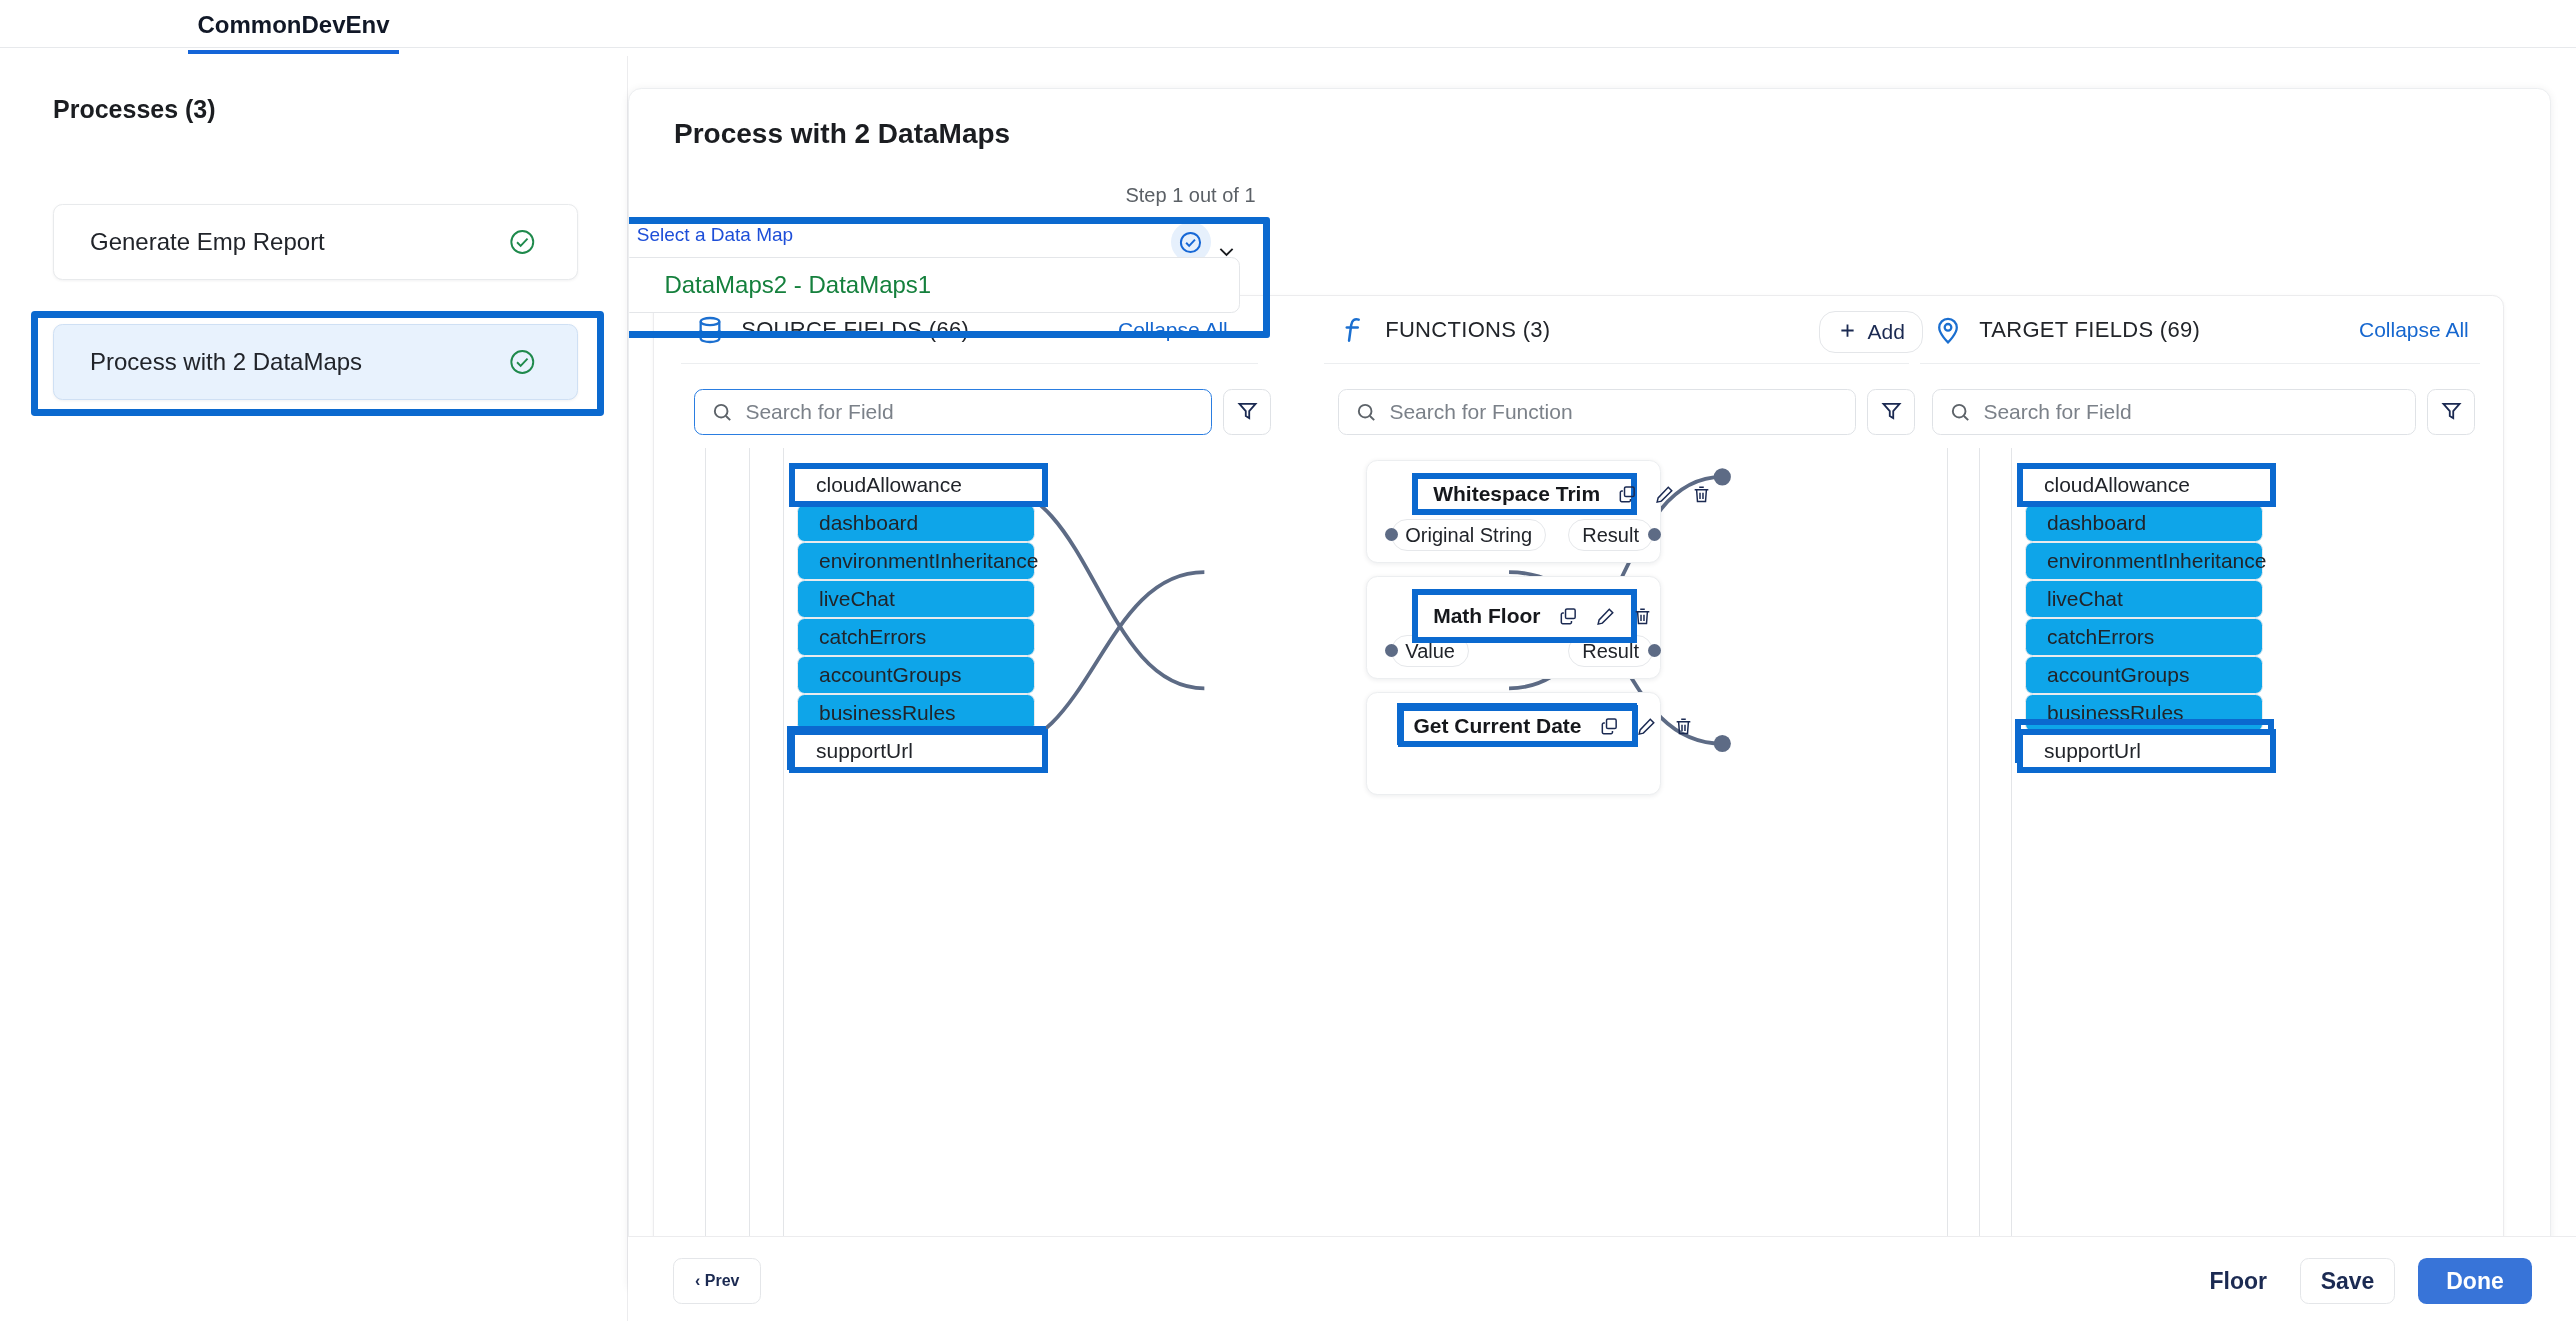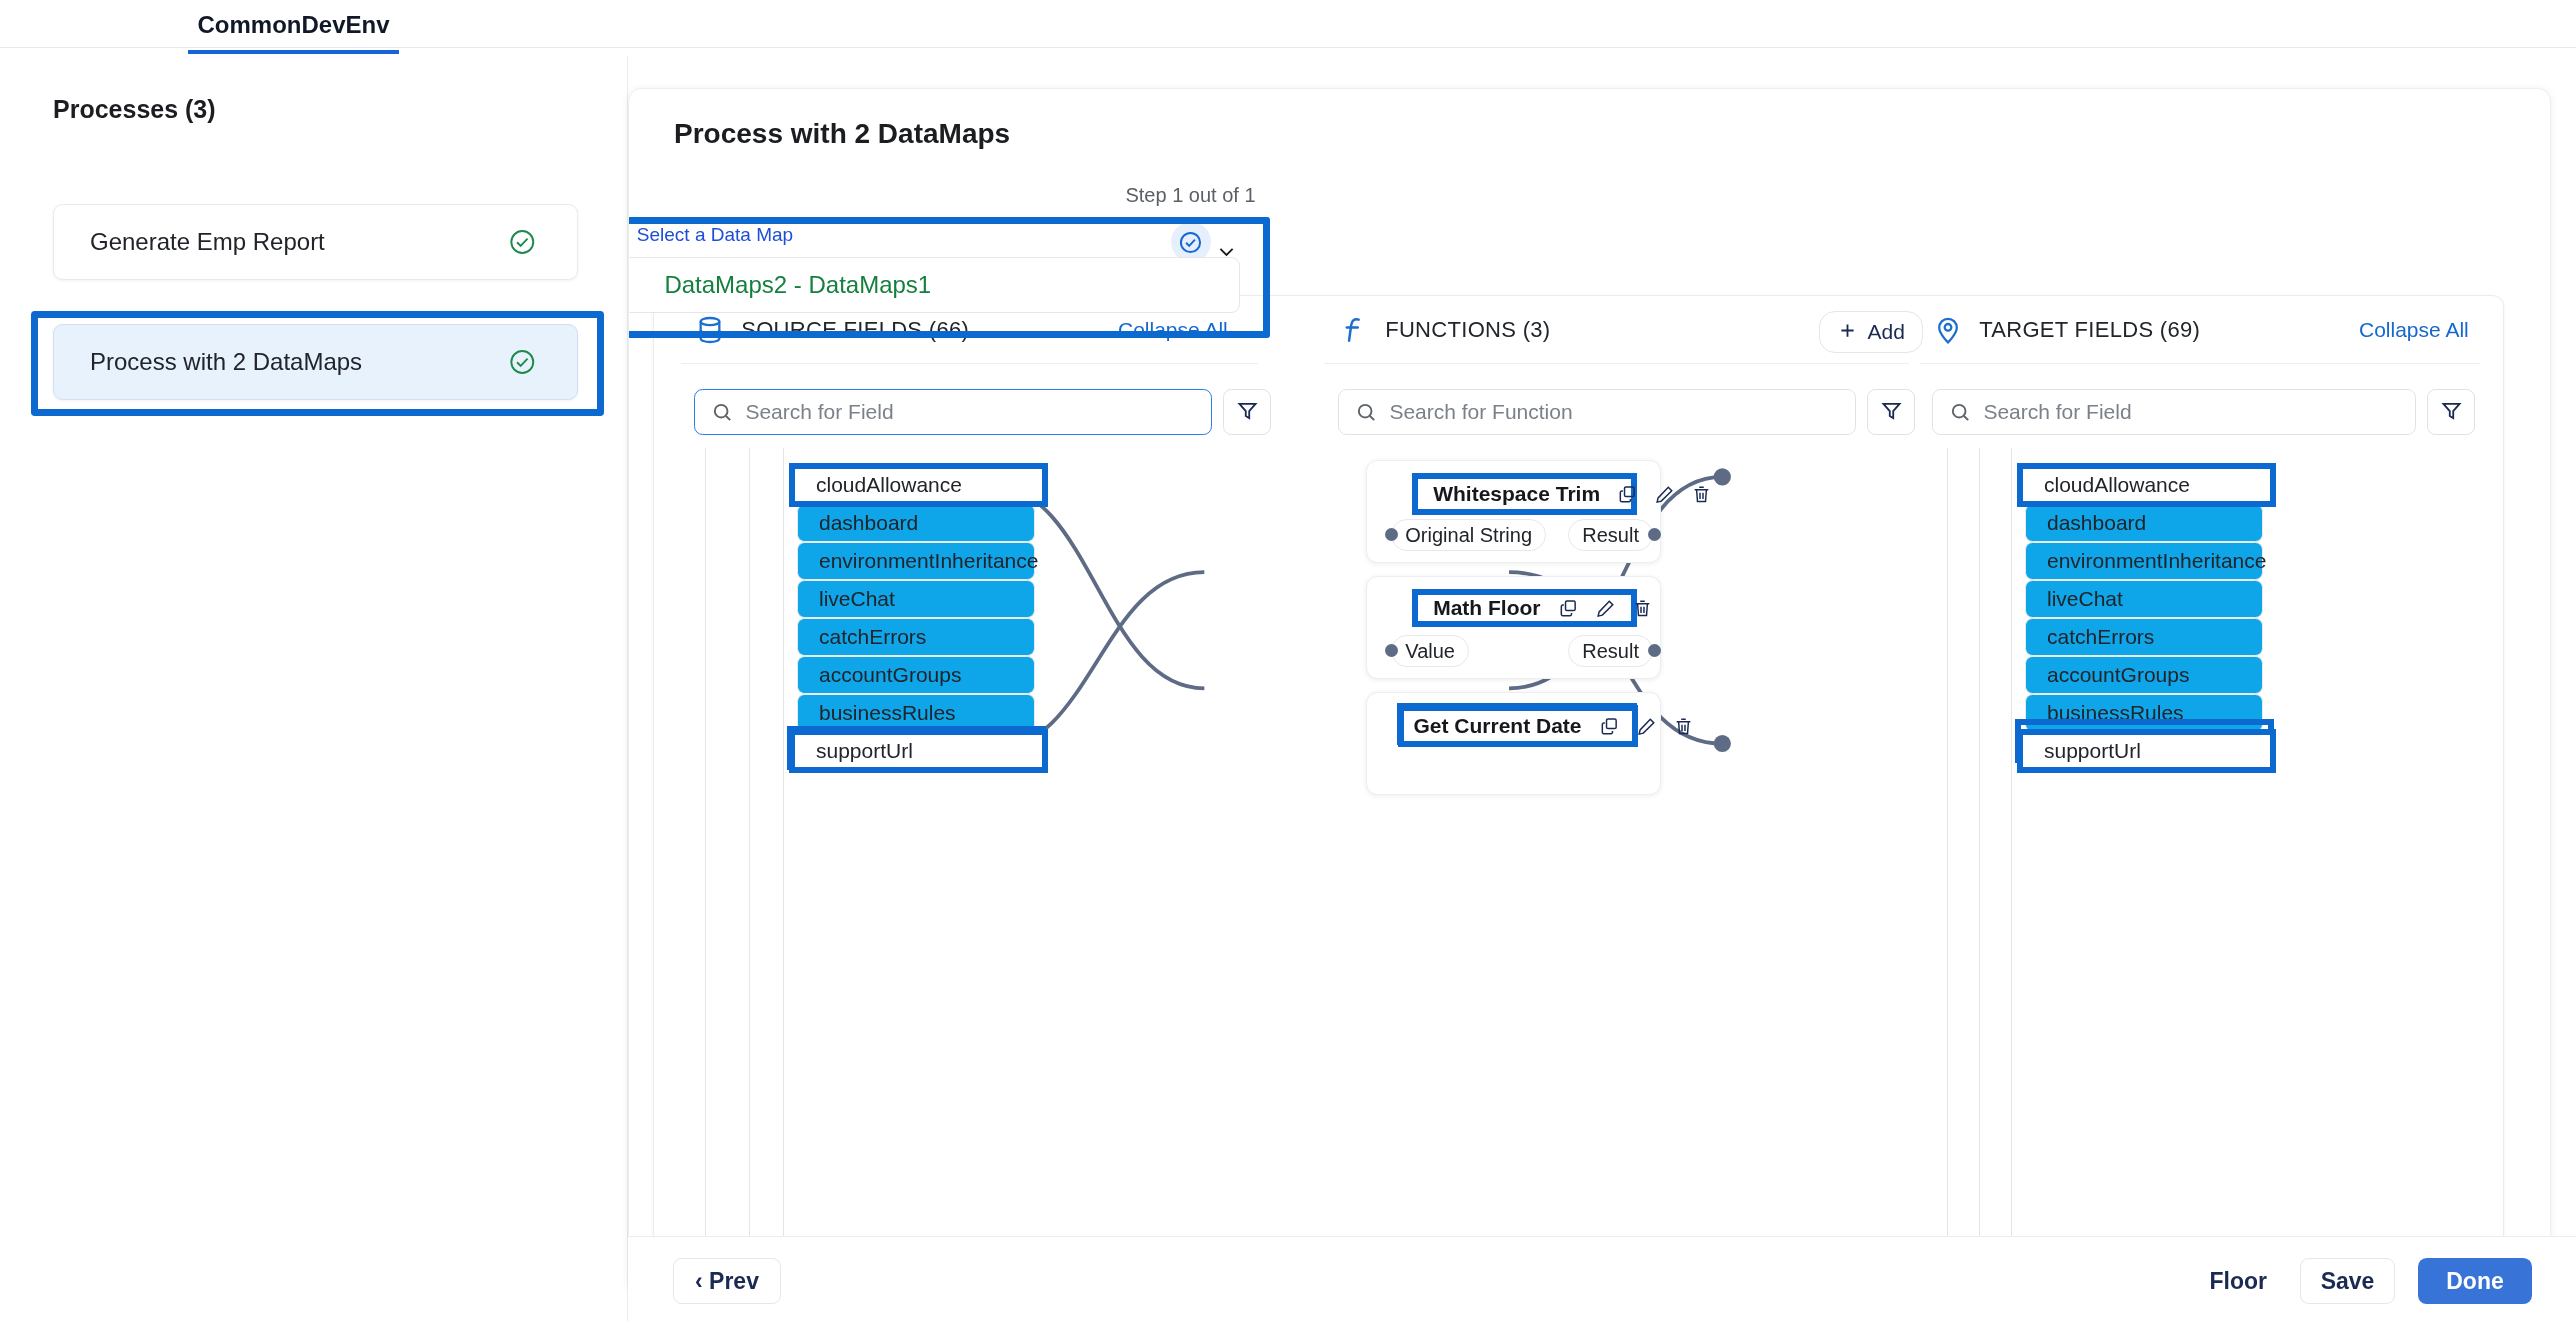--- a/index.html
+++ b/index.html
@@ -182,21 +182,21 @@
   #links{ position:absolute; left:0; top:0; width:1851px; height:996px; pointer-events:none; }
 
   
   #footer{
     position:absolute; left:628px; top:1236px; width:1948px; height:86px;
     background:#fff; border-top:1px solid #ececee;
   }
   #prev-btn{
     position:absolute; left:45px; top:21px; height:46px; padding:0 21px;
     border:1px solid #e4e6e9; border-radius:8.6px; background:#fff;
-    font-size:23px; font-weight:bold; color:#1b2a52; cursor:pointer;
+    font-size:16px; font-weight:bold; color:#1b2a52; cursor:pointer;
     display:flex; align-items:center;
   }
   #cancel-btn{
     position:absolute; right:303px; top:21px; height:46px;
     background:none; border:none; font-size:23px; font-weight:bold;
     color:#1b2a52; cursor:pointer;
   }
   #save-btn{
     position:absolute; right:181px; top:21px; width:95px; height:46px;
     border:1px solid #e4e6e9; border-radius:8.6px; background:#fff;
@@ -422,21 +422,21 @@
             <span>
               <svg width="21" height="21" viewBox="0 0 24 24" fill="none" stroke="#1b2a52" stroke-width="1.7">
                 <path d="M4.2 6.6h15.6M9.4 3.6h5.2M6.4 6.6l1 13.4h9.2l1-13.4M10.3 10v7M13.7 10v7"></path>
               </svg>
             </span>
           </span>
         </div>
         <div class="fn-card" style="left: 712px; top: 280px; height: 103px;"></div>
         <div class="port" style="left: 737px; top: 339px;">Value</div>
         <div class="port" style="left: 914px; top: 339px;">Result</div>
-        <div class="fn-title-ring" style="left: 758px; top: 293px; width: 225px; height: 38px;">
+        <div class="fn-title-ring" style="left: 758px; top: 293px; width: 225px; height: 54px;">
           <span class="nm" style="margin-left: 15.2px;">Math Floor</span>
           <span class="fn-acts">
             <span>
               <svg width="21" height="21" viewBox="0 0 24 24" fill="none" stroke="#1b2a52" stroke-width="1.7">
                 <rect x="8.6" y="3.4" width="11" height="11" rx="1.6"></rect>
                 <path d="M15.4 17.2v1.4a1.6 1.6 0 0 1-1.6 1.6H5.4a1.6 1.6 0 0 1-1.6-1.6V9.6A1.6 1.6 0 0 1 5.4 8h1.3"></path>
               </svg>
             </span>
             <span>
               <svg width="21" height="21" viewBox="0 0 24 24" fill="none" stroke="#1b2a52" stroke-width="1.7">

